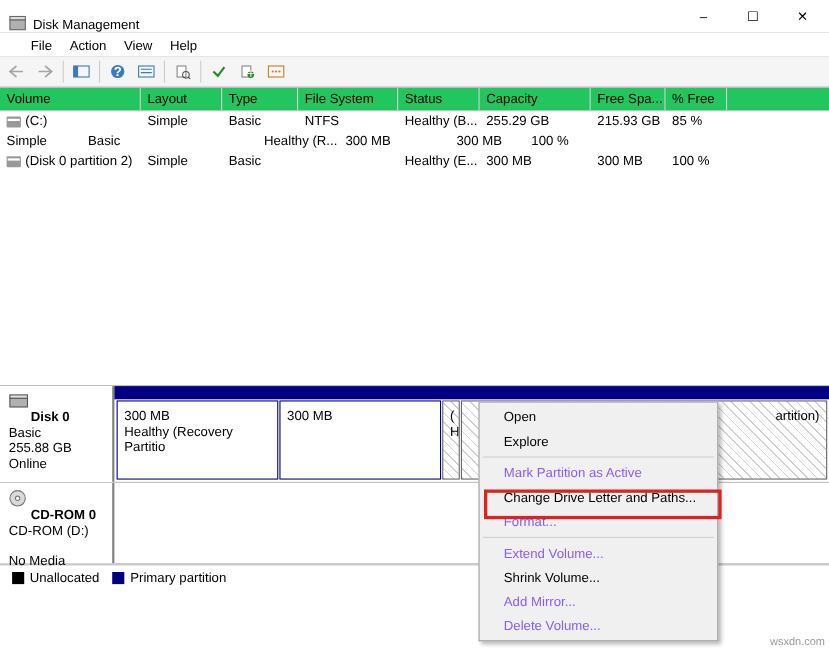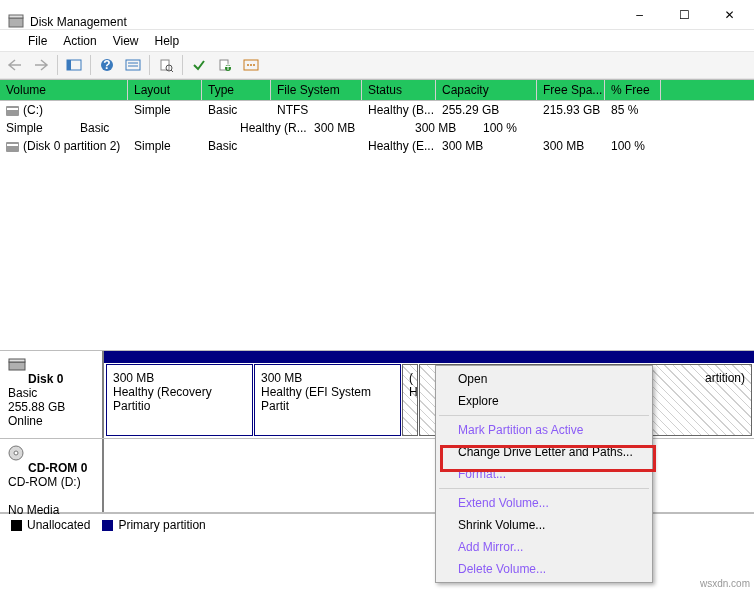--- a/index.html
+++ b/index.html
@@ -194,21 +194,20 @@
     </div>
     <div class="parts-wrap">
       <div class="part-header"></div>
       <div class="parts-row">
         <div class="part" style="width:147px">
           <span class="size">300 MB</span>
           <span>Healthy (Recovery Partitio</span>
         </div>
         <div class="part" style="width:147px">
           <span class="size">300 MB</span>
-          <span>Healthy (EFI System Partit</span>
         </div>
         <div class="part hatched" style="width:16px">
           <span>(</span><br><span>H</span>
         </div>
         <div class="part hatched" style="flex:1">
           <div style="text-align:right"><span>artition)</span></div>
         </div>
       </div>
     </div>
   </div>

